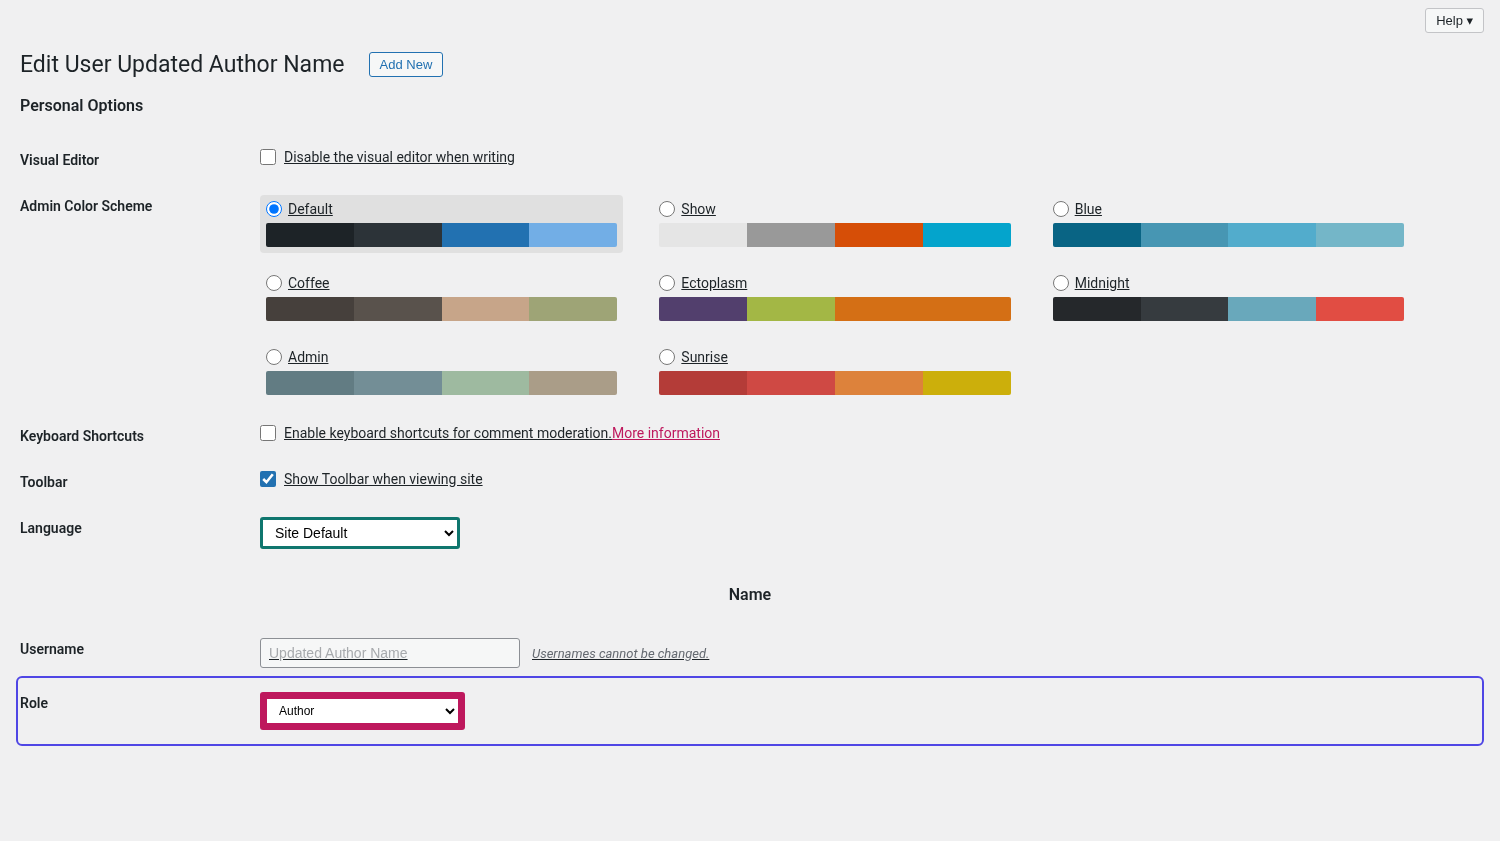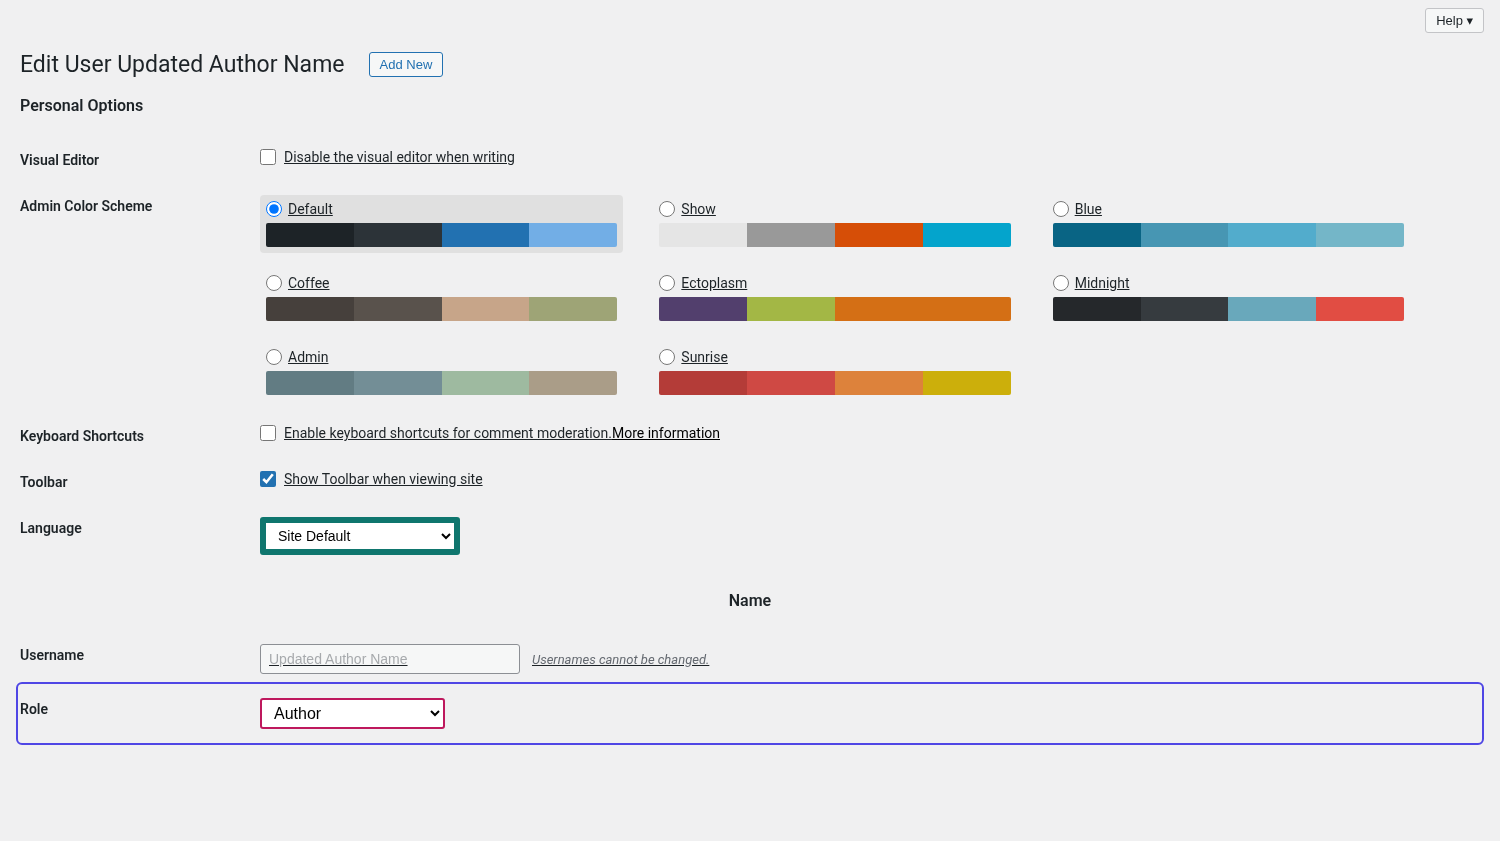--- a/index.html
+++ b/index.html
@@ -132,27 +132,27 @@
       flex: 1;
       height: 100%;
     }
     
     .ks-row {
       display: flex;
       align-items: center;
       flex-wrap: wrap;
     }
     .ks-row a {
-      color: #000000;
+      color: #be185d;
       text-decoration: underline;
     }
     
     .language-select {
       padding: 4px 8px;
-      border: 6px solid #0f766e;
+      border: 3px solid #0f766e;
       border-radius: 3px;
       background: #fff;
       font-size: 14px;
       width: 200px;
       cursor: pointer;
     }
     
     .username-row {
       display: flex;
       align-items: center;
@@ -168,25 +168,25 @@
       font-size: 14px;
     }
     .username-note {
       font-style: italic;
       color: #646970;
       font-size: 13px;
     }
     
     .role-select {
       padding: 4px 8px;
-      border: 2px solid #be185d;
+      border: 7px solid #be185d;
       border-radius: 3px;
       background: #fff;
-      font-size: 16px;
-      width: 185px;
+      font-size: 12px;
+      width: 205px;
       cursor: pointer;
     }
     
     .role-row-highlight {
       outline: 2px solid #4f46e5;
       outline-offset: 2px;
       border-radius: 2px;
     }
     
     .toolbar-checkbox {

